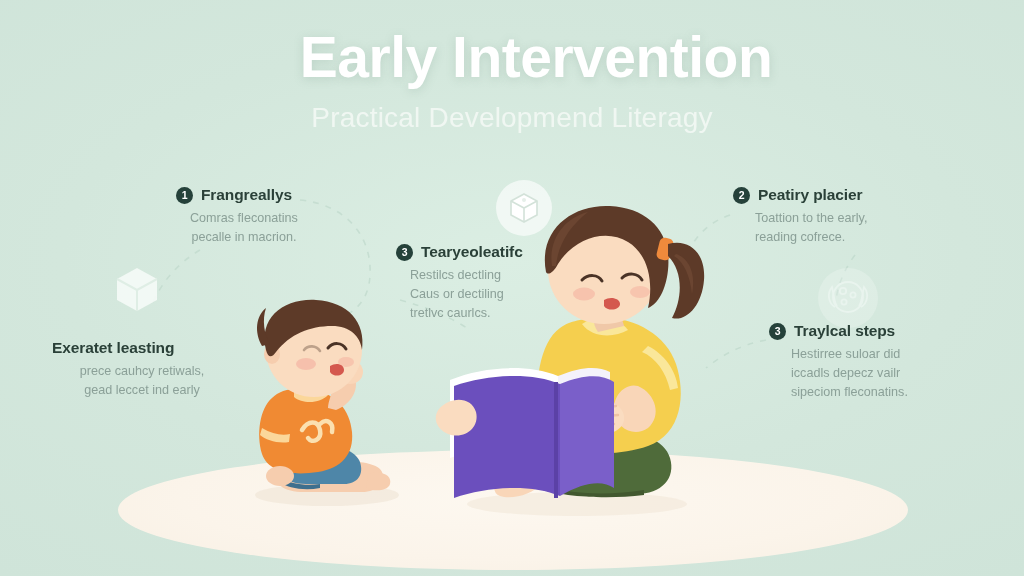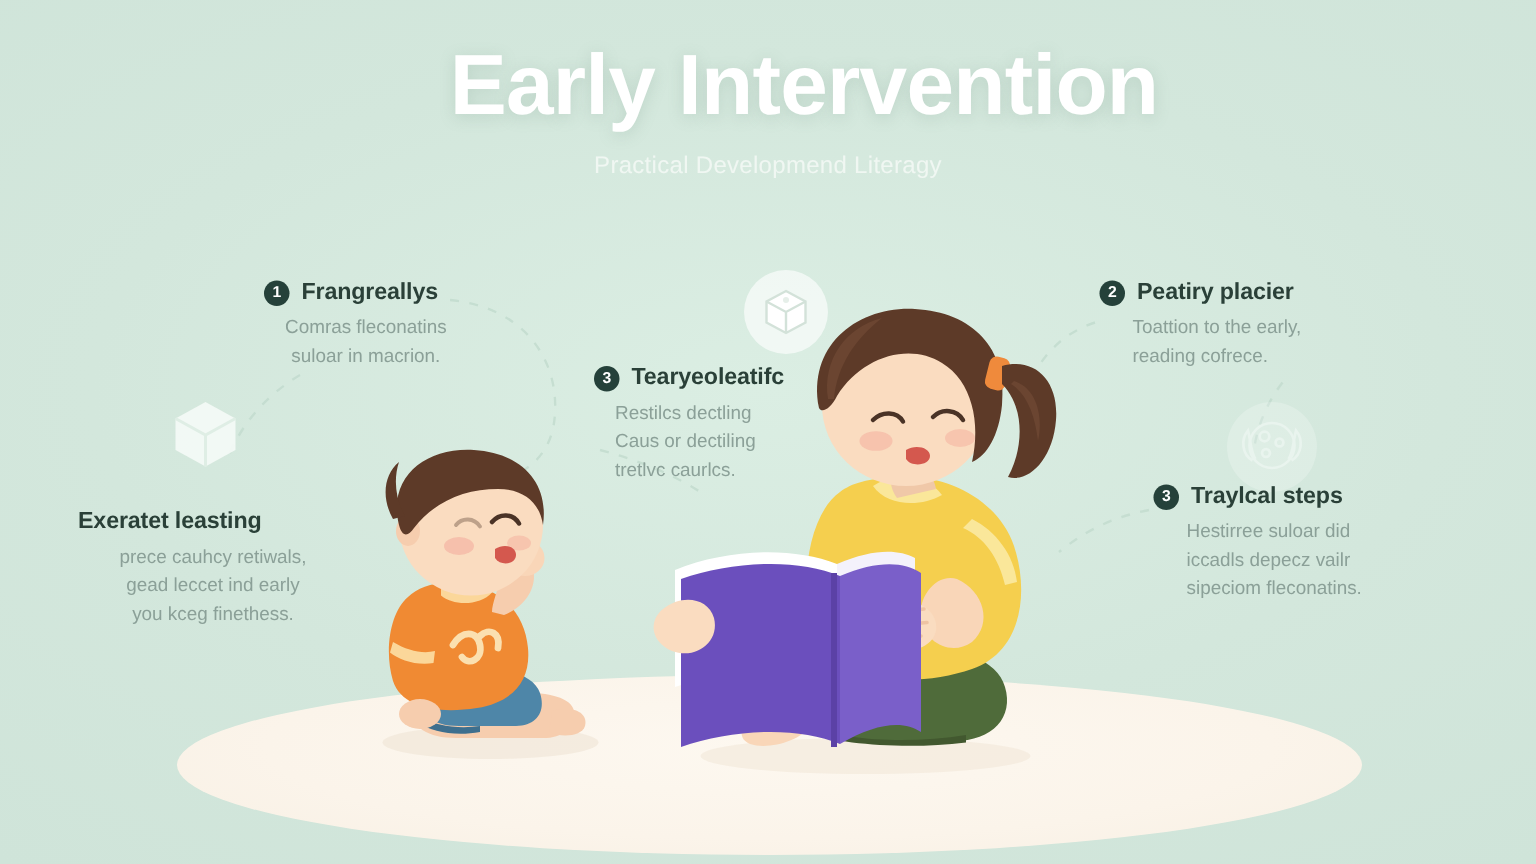--- a/index.html
+++ b/index.html
@@ -23,21 +23,21 @@
     filter:blur(0.5px);
   }
 
   
   .header{position:absolute;left:0;top:28px;width:1024px;text-align:center;}
   .title{
     font-size:57px;font-weight:bold;color:#ffffff;letter-spacing:-0.5px;
     line-height:1.05;text-shadow:0 2px 10px rgba(120,150,135,0.25);padding-left:48px;
   }
   .subtitle{
-    margin-top:14px;font-size:16px;color:#f2f8f4;font-weight:400;
+    margin-top:14px;font-size:28px;color:#f2f8f4;font-weight:400;
     letter-spacing:0.2px;opacity:.95;
   }
 
   
   .block{position:absolute;}
   .blk-head{
     display:flex;align-items:center;gap:8px;
     font-size:15.5px;font-weight:bold;color:#2a4038;letter-spacing:-0.1px;
     white-space:nowrap;
   }
@@ -225,21 +225,21 @@
     </svg>
   </div>
 
   <div class="block" id="block-1">
     <div class="blk-head">
       <span class="badge">1</span>
       <span>Frangreallys</span>
     </div>
     <div class="blk-body">
       <div>Comras fleconatins</div>
-      <div>suloar in macrion.</div>
+      <div>pecalle in macrion.</div>
     </div>
   </div>
 
   <div class="block" id="block-2">
     <div class="blk-head">
       <span class="badge">2</span>
       <span>Peatiry placier</span>
     </div>
     <div class="blk-body">
       <div>Toattion to the early,</div>
@@ -271,17 +271,16 @@
     </div>
   </div>
 
   <div class="block" id="block-left">
     <div class="blk-head">
       <span>Exeratet leasting</span>
     </div>
     <div class="blk-body">
       <div>prece cauhcy retiwals,</div>
       <div>gead leccet ind early</div>
-      <div>you kceg finethess.</div>
     </div>
   </div>
 
 </div>
 
 </body></html>

